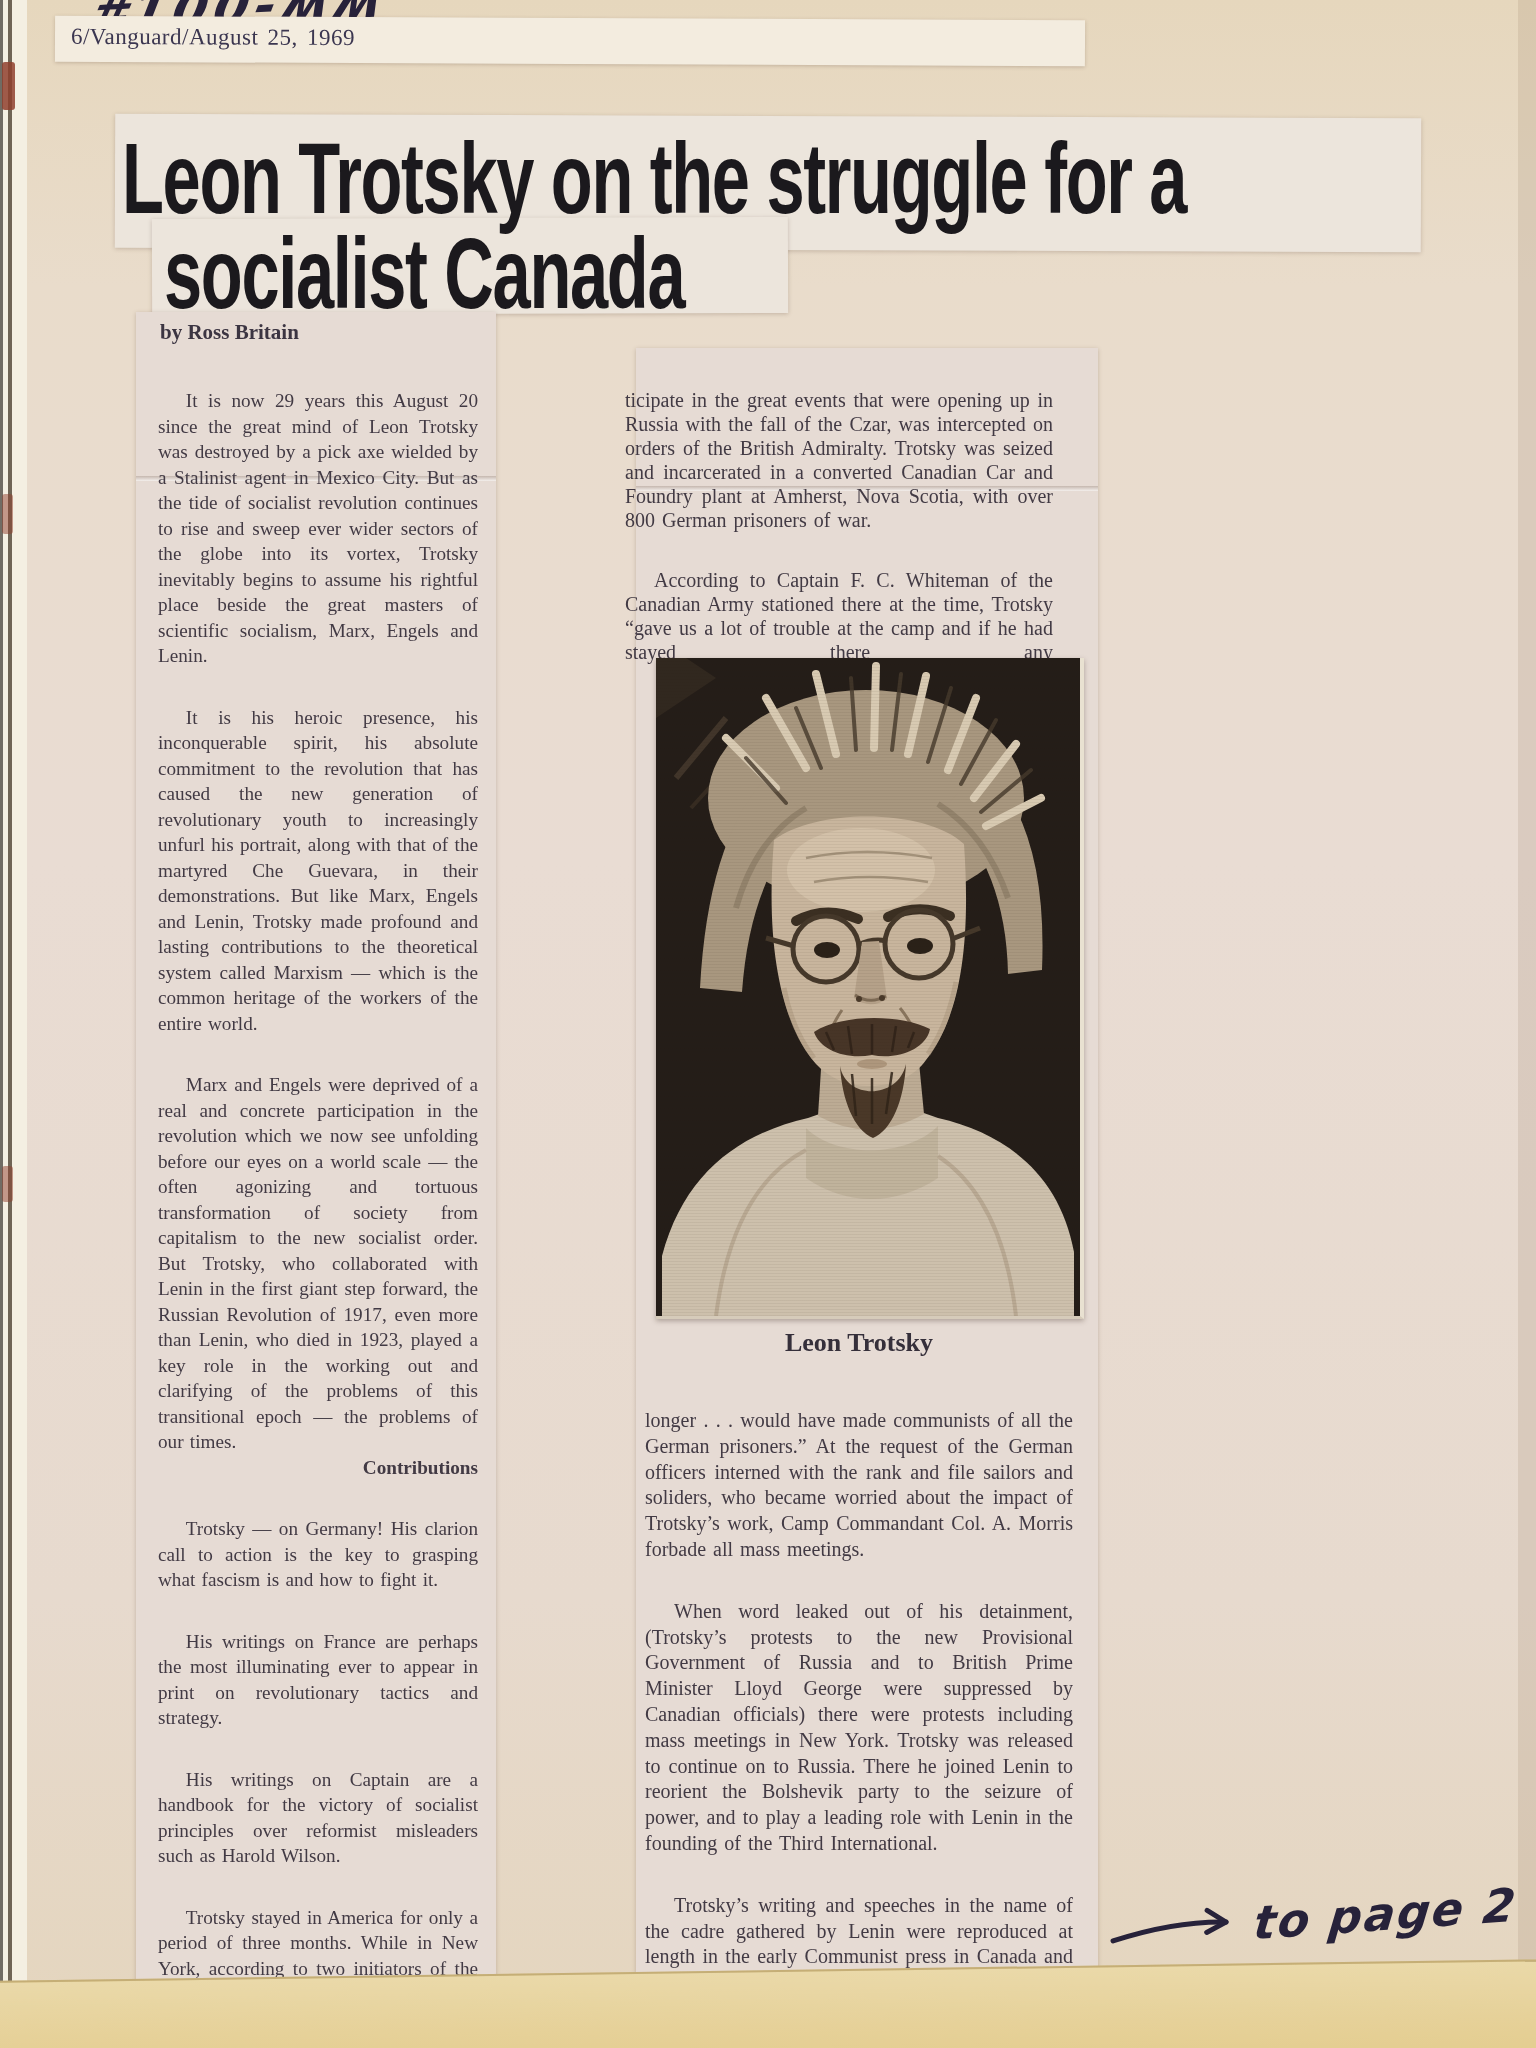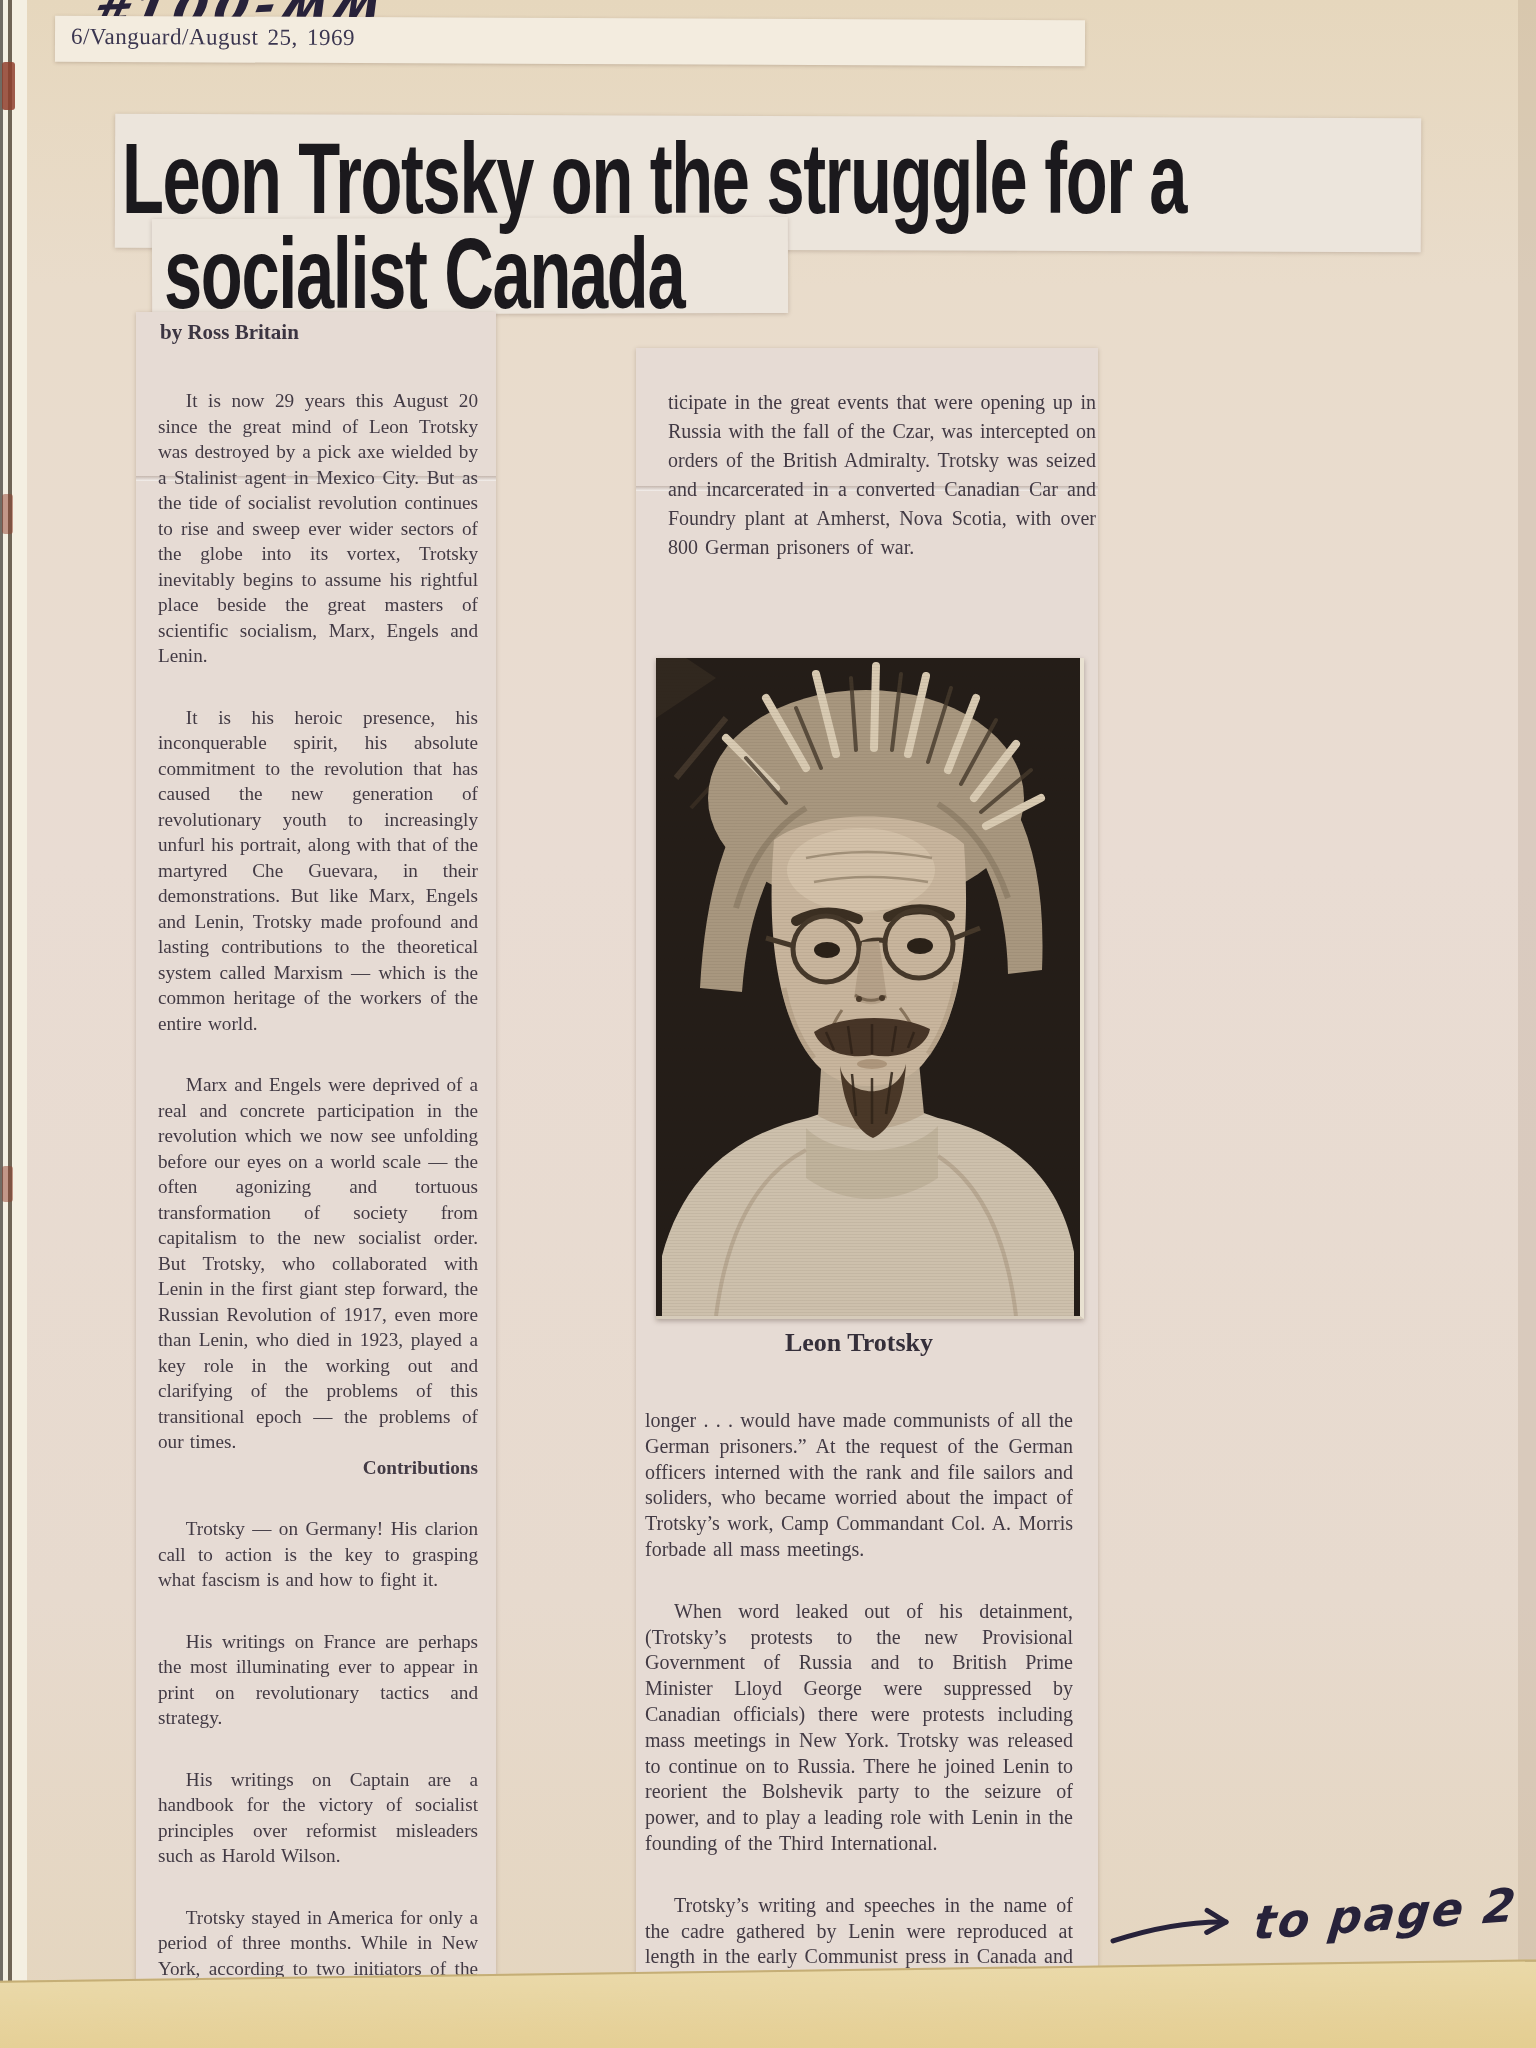--- a/index.html
+++ b/index.html
@@ -40,21 +40,21 @@
   .clip-left{left:136px;top:312px;width:360px;height:1676px;}
   .clip-right{left:636px;top:348px;width:462px;height:1634px;}
   .seam{position:absolute;height:5px;background:linear-gradient(180deg,rgba(110,90,78,.28),rgba(255,255,255,.55));}
   .seam-left{left:136px;top:476px;width:360px;}
   .seam-right{left:636px;top:486px;width:462px;}
 
   .byline{position:absolute;left:160px;top:320px;width:330px;font-weight:bold;font-size:21px;color:#3c3542;}
 
   .col{position:absolute;color:#423a44;text-align:justify;}
   .col-left{left:158px;top:352px;width:320px;font-size:19.2px;line-height:25.5px;word-spacing:1.5px;}
-  .col-right-top{left:668px;top:352px;width:428px;font-size:20px;line-height:29px;word-spacing:2px;}
+  .col-right-top{left:625px;top:352px;width:428px;font-size:20px;line-height:24px;word-spacing:2px;}
   .col-right-bottom{left:645px;top:1372px;width:428px;font-size:20px;line-height:25.8px;word-spacing:2px;}
   .blk{margin:0;}
   .para{text-indent:1.45em;margin-top:36px;}
   .noindent{text-indent:0;}
   .cont{text-align-last:justify;}
   .subhead{text-align:right;font-weight:bold;text-indent:0;}
 
   
   .photo{position:absolute;left:656px;top:658px;width:424px;height:658px;margin:0;padding:0;
          border-right:4px solid #e9e1d1;border-bottom:3px solid #d6cbba;box-shadow:0 2px 5px rgba(70,50,40,.35);}
@@ -105,20 +105,21 @@
       <p class="blk para">It is his heroic presence, his inconquerable spirit, his absolute commitment to the revolution that has caused the new generation of revolutionary youth to increasingly unfurl his portrait, along with that of the martyred Che Guevara, in their demonstrations. But like Marx, Engels and Lenin, Trotsky made profound and lasting contributions to the theoretical system called Marxism — which is the common heritage of the workers of the entire world.</p>
       <p class="blk para">Marx and Engels were deprived of a real and concrete participation in the revolution which we now see unfolding before our eyes on a world scale — the often agonizing and tortuous transformation of society from capitalism to the new socialist order. But Trotsky, who collaborated with Lenin in the first giant step forward, the Russian Revolution of 1917, even more than Lenin, who died in 1923, played a key role in the working out and clarifying of the problems of this transitional epoch — the problems of our times.</p>
       <p class="blk subhead">Contributions</p>
       <p class="blk para">Trotsky — on Germany! His clarion call to action is the key to grasping what fascism is and how to fight it.</p>
       <p class="blk para">His writings on France are perhaps the most illuminating ever to appear in print on revolutionary tactics and strategy.</p>
       <p class="blk para">His writings on Captain are a handbook for the victory of socialist principles over reformist misleaders such as Harold Wilson.</p>
       <p class="blk para">Trotsky stayed in America for only a period of three months. While in New York, according to two initiators of the formation of a left wing in the Socialist Party which was to gather together the founders of the Communist Party, Trotsky “talked himself into the momentary command of the American left wing.”</p>
     </div>
   <div class="col col-right-top">
       <p class="blk para noindent">ticipate in the great events that were opening up in Russia with the fall of the Czar, was intercepted on orders of the British Admiralty. Trotsky was seized and incarcerated in a converted Canadian Car and Foundry plant at Amherst, Nova Scotia, with over 800 German prisoners of war.</p>
+      <p class="blk para cont">According to Captain F. C. Whiteman of the Canadian Army stationed there at the time, Trotsky “gave us a lot of trouble at the camp and if he had stayed there any</p>
     </div>
 
   <figure class="photo">
     <svg viewBox="0 0 424 658" preserveAspectRatio="none">
       <rect x="0" y="0" width="424" height="658" fill="#241d18"></rect>
       <path d="M0 60 L60 20 L30 0 L0 0 Z" fill="#3a3025" opacity=".6"></path>
       <path d="M20 120 L70 60" stroke="#5e4e3c" stroke-width="6" opacity=".5"></path>
       <path d="M35 150 L85 95" stroke="#51422f" stroke-width="4" opacity=".4"></path>
 
       <path d="M6 658 L6 598 C28 516 82 476 152 460 L192 446 Q216 460 242 446 L282 460 C352 476 404 518 418 594 L418 658 Z" fill="#cdc0ac"></path>

